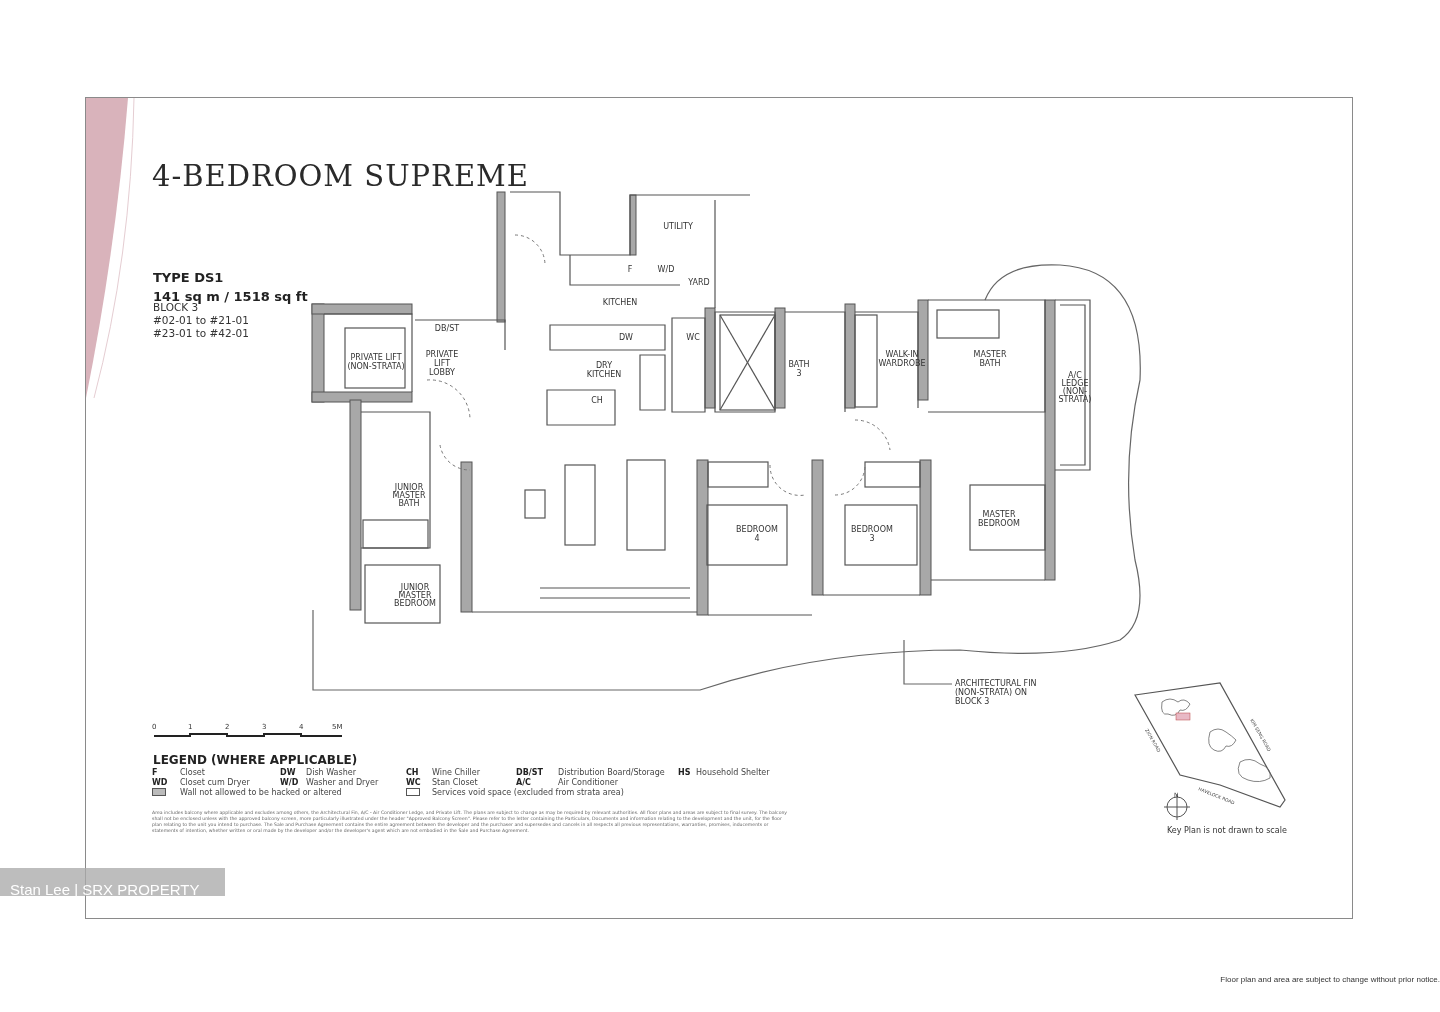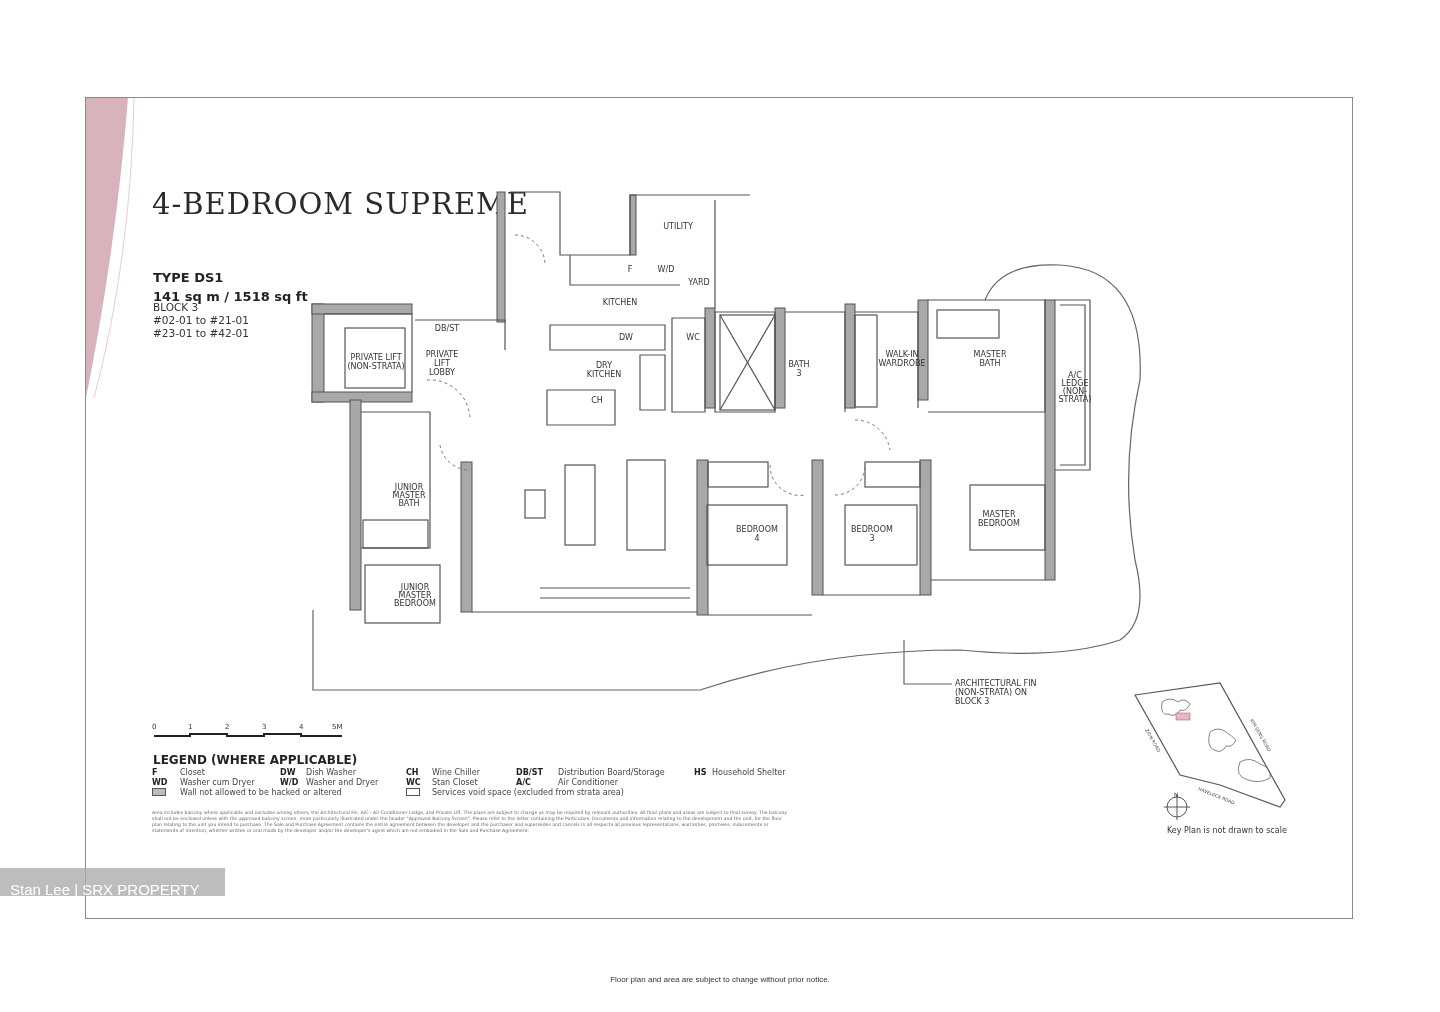--- a/index.html
+++ b/index.html
@@ -1,34 +1,34 @@
 <!DOCTYPE html>
 <html><head>
 <meta charset="utf-8">
 <style>
   html,body{margin:0;padding:0;background:#ffffff;}
   body{width:1440px;height:1012px;position:relative;overflow:hidden;font-family:"DejaVu Sans",sans-serif;color:#2b2b2b;}
   .frame{position:absolute;left:85px;top:97px;width:1268px;height:822px;border:1.5px solid #8a8a8a;box-sizing:border-box;background:#fff;}
   .accent{position:absolute;left:0;top:0;width:60px;height:300px;}
-  .title{position:absolute;left:152px;top:186px;font-family:"DejaVu Serif",serif;font-size:29px;letter-spacing:1px;line-height:36px;color:#2a2a2a;font-weight:normal;}
+  .title{position:absolute;left:152px;top:158px;font-family:"DejaVu Serif",serif;font-size:29px;letter-spacing:1px;line-height:36px;color:#2a2a2a;font-weight:normal;}
   .type{position:absolute;left:153px;top:259px;font-size:13px;font-weight:bold;line-height:19px;color:#222;margin-top:9px;}
   .block{position:absolute;left:153px;top:301px;font-size:10.5px;line-height:13px;color:#333;}
   .plan{position:absolute;left:0;top:0;width:1440px;height:1012px;}
   .lbl{font-family:"DejaVu Sans",sans-serif;font-size:8px;fill:#333;text-anchor:middle;}
   .scale{position:absolute;left:152px;top:722px;width:200px;height:20px;}
   .legend{position:absolute;left:152px;top:752px;width:660px;}
   .legend h3{margin:1px;font-size:12px;font-weight:bold;color:#222;line-height:14px;}
   .lg-row{display:flex;font-size:8px;line-height:10px;color:#444;}
   .lg-abbr{font-weight:bold;color:#222;}
   .disc{position:absolute;left:152px;top:810px;width:640px;font-size:4.6px;line-height:6px;color:#666;}
   .keyplan{position:absolute;left:1120px;top:680px;width:180px;height:160px;}
   .keycap{position:absolute;left:1167px;top:826px;font-size:8px;color:#333;}
   .fin{position:absolute;left:955px;top:679px;font-size:8px;line-height:9px;color:#333;}
   .watermark{position:absolute;left:0;top:868px;width:225px;height:28px;background:rgba(170,170,170,0.78);color:#fff;font-family:"Liberation Sans",sans-serif;font-size:15px;line-height:43px;text-indent:10px;}
-  .footnote{position:absolute;left:0;top:975px;width:1440px;text-align:center;font-family:"Liberation Sans",sans-serif;font-size:8px;color:#333;}
+  .footnote{position:absolute;left:0;top:975px;width:1440px;text-align:right;font-family:"Liberation Sans",sans-serif;font-size:8px;color:#333;}
 </style>
 </head>
 <body>
 
 <div class="frame">
   <svg class="accent" viewBox="0 0 60 300">
     <path d="M0 0 L42 0 Q30 150 0 300 Z" fill="#d9b3bb"></path>
     <path d="M48 0 Q45 160 8 300" fill="none" stroke="#e5cdd2" stroke-width="1"></path>
   </svg>
 </div>
@@ -187,27 +187,27 @@
 <div class="legend">
   <h3>LEGEND (WHERE APPLICABLE)</h3>
   <div class="lg-row">
     <span class="lg-abbr" style="width:28px">F</span>
     <span style="width:100px">Closet</span>
     <span class="lg-abbr" style="width:26px">DW</span>
     <span style="width:100px">Dish Washer</span>
     <span class="lg-abbr" style="width:26px">CH</span>
     <span style="width:84px">Wine Chiller</span>
     <span class="lg-abbr" style="width:42px">DB/ST</span>
-    <span style="width:136px">Distribution Board/Storage</span>
+    <span style="width:120px">Distribution Board/Storage</span>
     <span class="lg-abbr" style="width:18px">HS</span>
     <span>Household Shelter</span>
   </div>
   <div class="lg-row">
     <span class="lg-abbr" style="width:28px">WD</span>
-    <span style="width:100px">Washer cum Dryer</span>
+    <span style="width:100px">Closet cum Dryer</span>
     <span class="lg-abbr" style="width:26px">W/D</span>
     <span style="width:100px">Washer and Dryer</span>
     <span class="lg-abbr" style="width:26px">WC</span>
     <span style="width:84px">Stan Closet</span>
     <span class="lg-abbr" style="width:42px">A/C</span>
     <span>Air Conditioner</span>
   </div>
   <div class="lg-row">
     <span style="width:28px"><span style="display:inline-block;width:12px;height:6px;border:1px solid #555;background:#bbb;"></span></span>
     <span style="width:226px">Wall not allowed to be hacked or altered</span>

